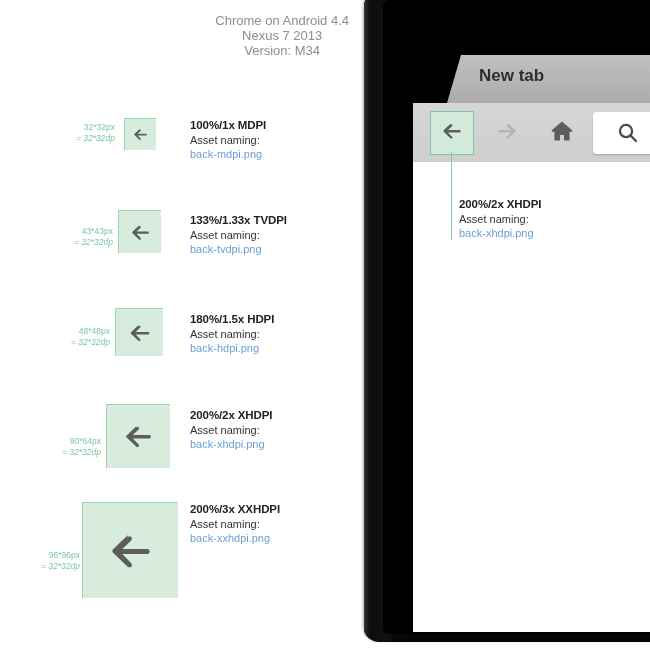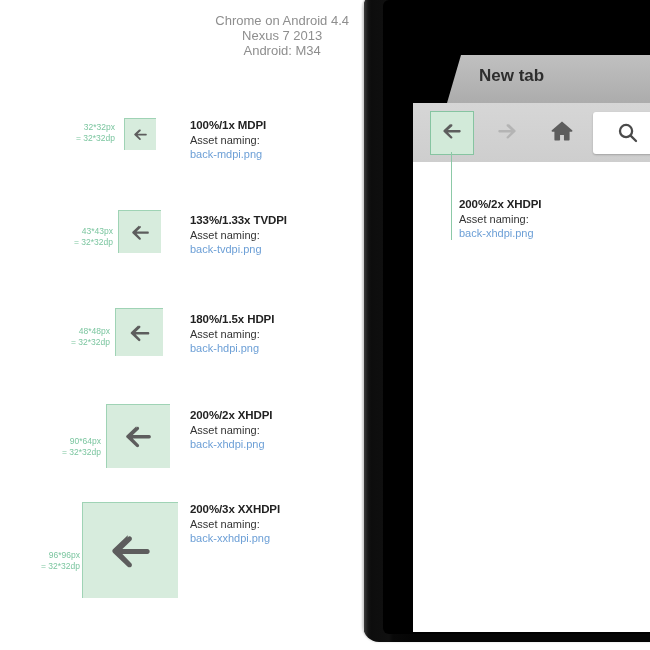--- a/index.html
+++ b/index.html
@@ -44,20 +44,21 @@
   .px-label {
     position: absolute;
     text-align: right;
     font-size: 8.5px;
     line-height: 11px;
     color: #7cc6a0;
     white-space: nowrap;
   }
   .px-label .dp-line {
     display: block;
+    font-style: italic;
   }
 
   .asset-box {
     position: absolute;
     background: #d7ecdd;
     box-sizing: border-box;
     border-top: 1px solid #9fd3b5;
     border-left: 1px solid #9fd3b5;
   }
   .asset-box .arrow-wrap {
@@ -230,21 +231,21 @@
   }
 </style>
 </head>
 <body>
 
 <div id="left-panel">
 
   <div id="doc-header">
     <div>Chrome on Android 4.4</div>
     <div>Nexus 7 2013</div>
-    <div>Android: M34</div>
+    <div>Version: M34</div>
   </div>
 
   <div class="spec-row" style="top:108px;height:60px;">
     <div class="px-label" style="right:248px;top:14px;">
       <span>32*32px</span>
       <span class="dp-line">= 32*32dp</span>
     </div>
     <div class="asset-box" style="left:124px;top:10px;width:32px;height:32px;">
       <span class="arrow-wrap">
         <svg width="19" height="19" viewBox="0 0 24 24">

